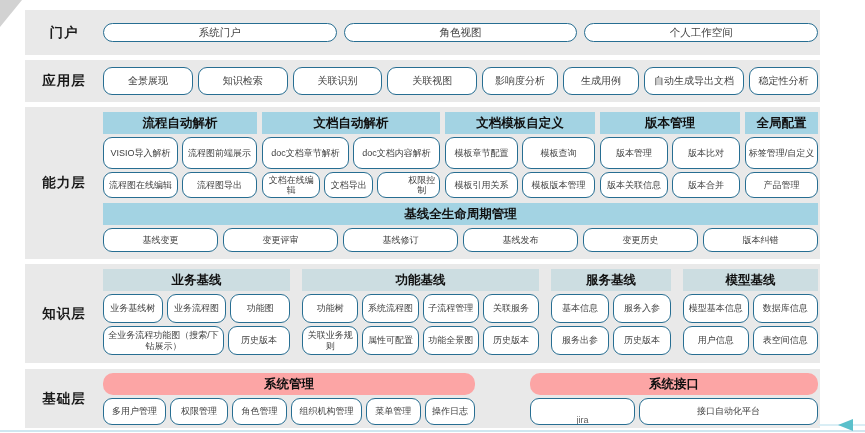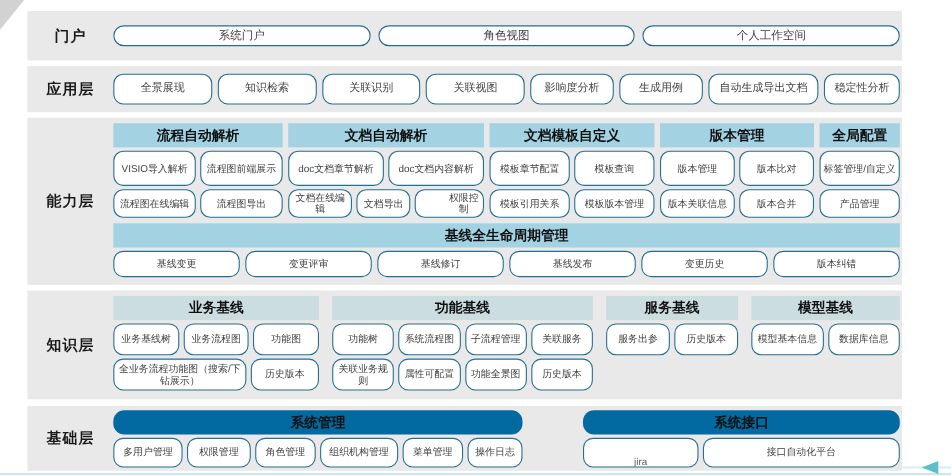--- a/index.html
+++ b/index.html
@@ -42,21 +42,21 @@
   
   .groups{display:flex;min-width:0;}
   .cap-groups{gap:5px;}
   .kn-groups{gap:12px;height:100%;}
   .fd-groups{gap:55px;height:100%;}
   .group{display:flex;flex-direction:column;gap:3px;min-width:0;}
   .group-header{height:22px;flex:0 0 22px;display:flex;align-items:center;justify-content:center;
                 font-weight:bold;font-size:12.5px;color:#101010;}
   .hdr-cap{background:#a3d3e3;}
   .hdr-kn{background:#ccdde1;}
-  .hdr-fd{background:#0369a1;border-radius:10px;}
+  .hdr-fd{background:#fca5a5;border-radius:10px;}
 
   .row-tall{height:32px;flex:0 0 32px;}
   .row-std{height:26px;flex:0 0 26px;}
   .row-kn{height:29px;flex:0 0 29px;}
   .row-fd{height:25px;flex:1 1 auto;}
 
   .baseline-block{display:flex;flex-direction:column;gap:3px;}
   .baseline-row{height:24px;flex:0 0 24px;gap:5px;justify-content:flex-end;}
 
   
@@ -313,36 +313,52 @@
               <div class="chip" style="flex: 1 1 0px;">
                 <span>历史版本</span>
               </div>
             </div>
         </div>
 
         <div class="group" style="flex:120 1 0">
           <div class="group-header hdr-kn">服务基线</div>
           <div class="btn-row row-kn">
               <div class="chip" style="flex: 1 1 0px;">
+                <span>基本信息</span>
+              </div>
+              <div class="chip" style="flex: 1 1 0px;">
+                <span>服务入参</span>
+              </div>
+            </div>
+          <div class="btn-row row-kn">
+              <div class="chip" style="flex: 1 1 0px;">
                 <span>服务出参</span>
               </div>
               <div class="chip" style="flex: 1 1 0px;">
                 <span>历史版本</span>
               </div>
             </div>
         </div>
 
         <div class="group" style="flex:135 1 0">
           <div class="group-header hdr-kn">模型基线</div>
           <div class="btn-row row-kn">
               <div class="chip" style="flex: 1 1 0px;">
                 <span>模型基本信息</span>
               </div>
               <div class="chip" style="flex: 1 1 0px;">
                 <span>数据库信息</span>
+              </div>
+            </div>
+          <div class="btn-row row-kn">
+              <div class="chip" style="flex: 1 1 0px;">
+                <span>用户信息</span>
+              </div>
+              <div class="chip" style="flex: 1 1 0px;">
+                <span>表空间信息</span>
               </div>
             </div>
         </div>
       </div>
     </div>
   </section>
 
   <section class="band band-fd">
     <div class="layer-label">基础层</div>
     <div class="band-content">

